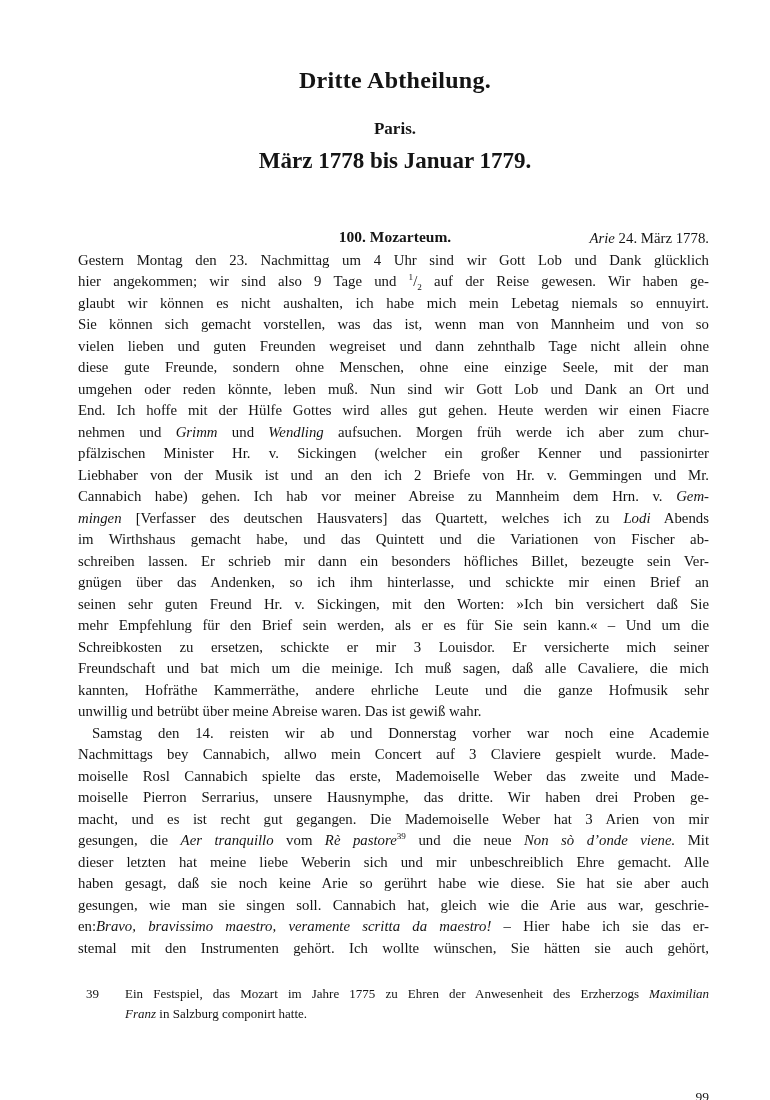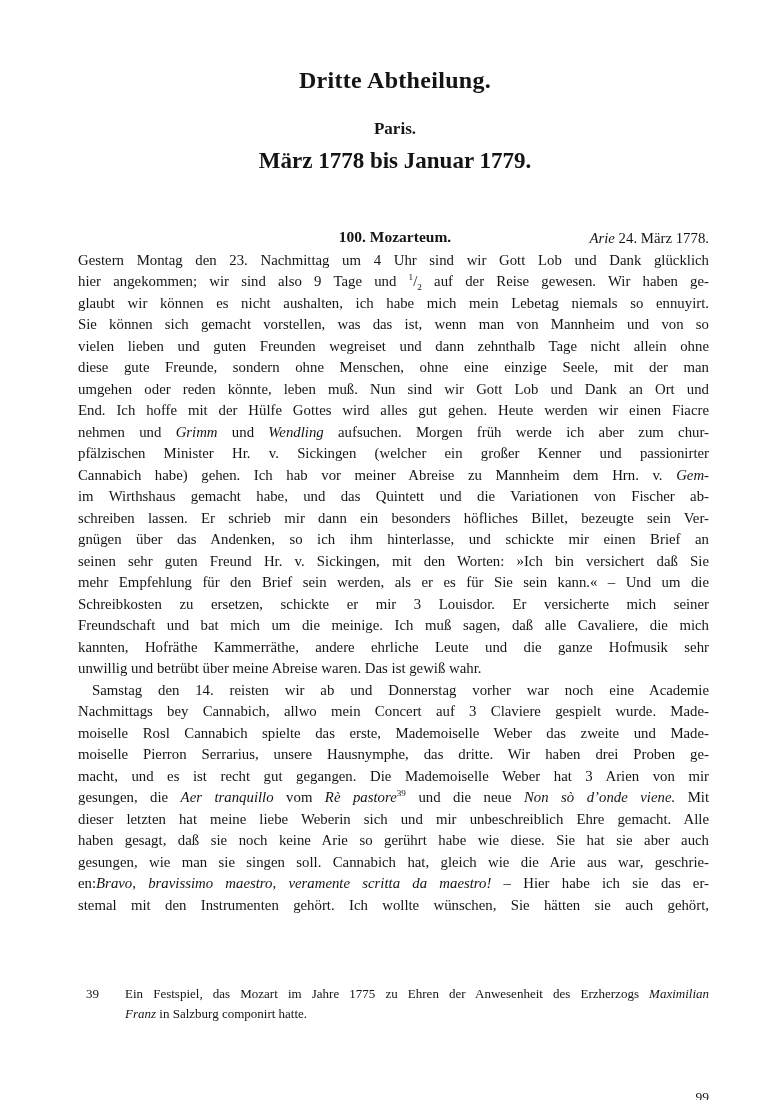--- a/index.html
+++ b/index.html
@@ -68,21 +68,23 @@
         <div class="line">Gestern Montag den 23. Nachmittag um 4 Uhr sind wir Gott Lob und Dank glücklich</div>
         <div class="line">hier angekommen; wir sind also 9 Tage und <sup>1</sup>/<sub>2</sub> auf der Reise gewesen. Wir haben ge-</div>
         <div class="line">glaubt wir können es nicht aushalten, ich habe mich mein Lebetag niemals so ennuyirt.</div>
         <div class="line">Sie können sich gemacht vorstellen, was das ist, wenn man von Mannheim und von so</div>
         <div class="line">vielen lieben und guten Freunden wegreiset und dann zehnthalb Tage nicht allein ohne</div>
         <div class="line">diese gute Freunde, sondern ohne Menschen, ohne eine einzige Seele, mit der man</div>
         <div class="line">umgehen oder reden könnte, leben muß. Nun sind wir Gott Lob und Dank an Ort und</div>
         <div class="line">End. Ich hoffe mit der Hülfe Gottes wird alles gut gehen. Heute werden wir einen Fiacre</div>
         <div class="line">nehmen und <span class="it">Grimm</span> und <span class="it">Wendling</span> aufsuchen. Morgen früh werde ich aber zum chur-</div>
         <div class="line">pfälzischen Minister Hr. v. Sickingen (welcher ein großer Kenner und passionirter</div>
+        <div class="line">Liebhaber von der Musik ist und an den ich 2 Briefe von Hr. v. Gemmingen und Mr.</div>
         <div class="line">Cannabich habe) gehen. Ich hab vor meiner Abreise zu Mannheim dem Hrn. v. <span class="it">Gem-</span></div>
+        <div class="line"><span class="it">mingen</span> [Verfasser des deutschen Hausvaters] das Quartett, welches ich zu <span class="it">Lodi</span> Abends</div>
         <div class="line">im Wirthshaus gemacht habe, und das Quintett und die Variationen von Fischer ab-</div>
         <div class="line">schreiben lassen. Er schrieb mir dann ein besonders höfliches Billet, bezeugte sein Ver-</div>
         <div class="line">gnügen über das Andenken, so ich ihm hinterlasse, und schickte mir einen Brief an</div>
         <div class="line">seinen sehr guten Freund Hr. v. Sickingen, mit den Worten: »Ich bin versichert daß Sie</div>
         <div class="line">mehr Empfehlung für den Brief sein werden, als er es für Sie sein kann.« – Und um die</div>
         <div class="line">Schreibkosten zu ersetzen, schickte er mir 3 Louisdor. Er versicherte mich seiner</div>
         <div class="line">Freundschaft und bat mich um die meinige. Ich muß sagen, daß alle Cavaliere, die mich</div>
         <div class="line">kannten, Hofräthe Kammerräthe, andere ehrliche Leute und die ganze Hofmusik sehr</div>
         <div class="line end">unwillig und betrübt über meine Abreise waren. Das ist gewiß wahr.</div>
         <div class="line indent">Samstag den 14. reisten wir ab und Donnerstag vorher war noch eine Academie</div>

